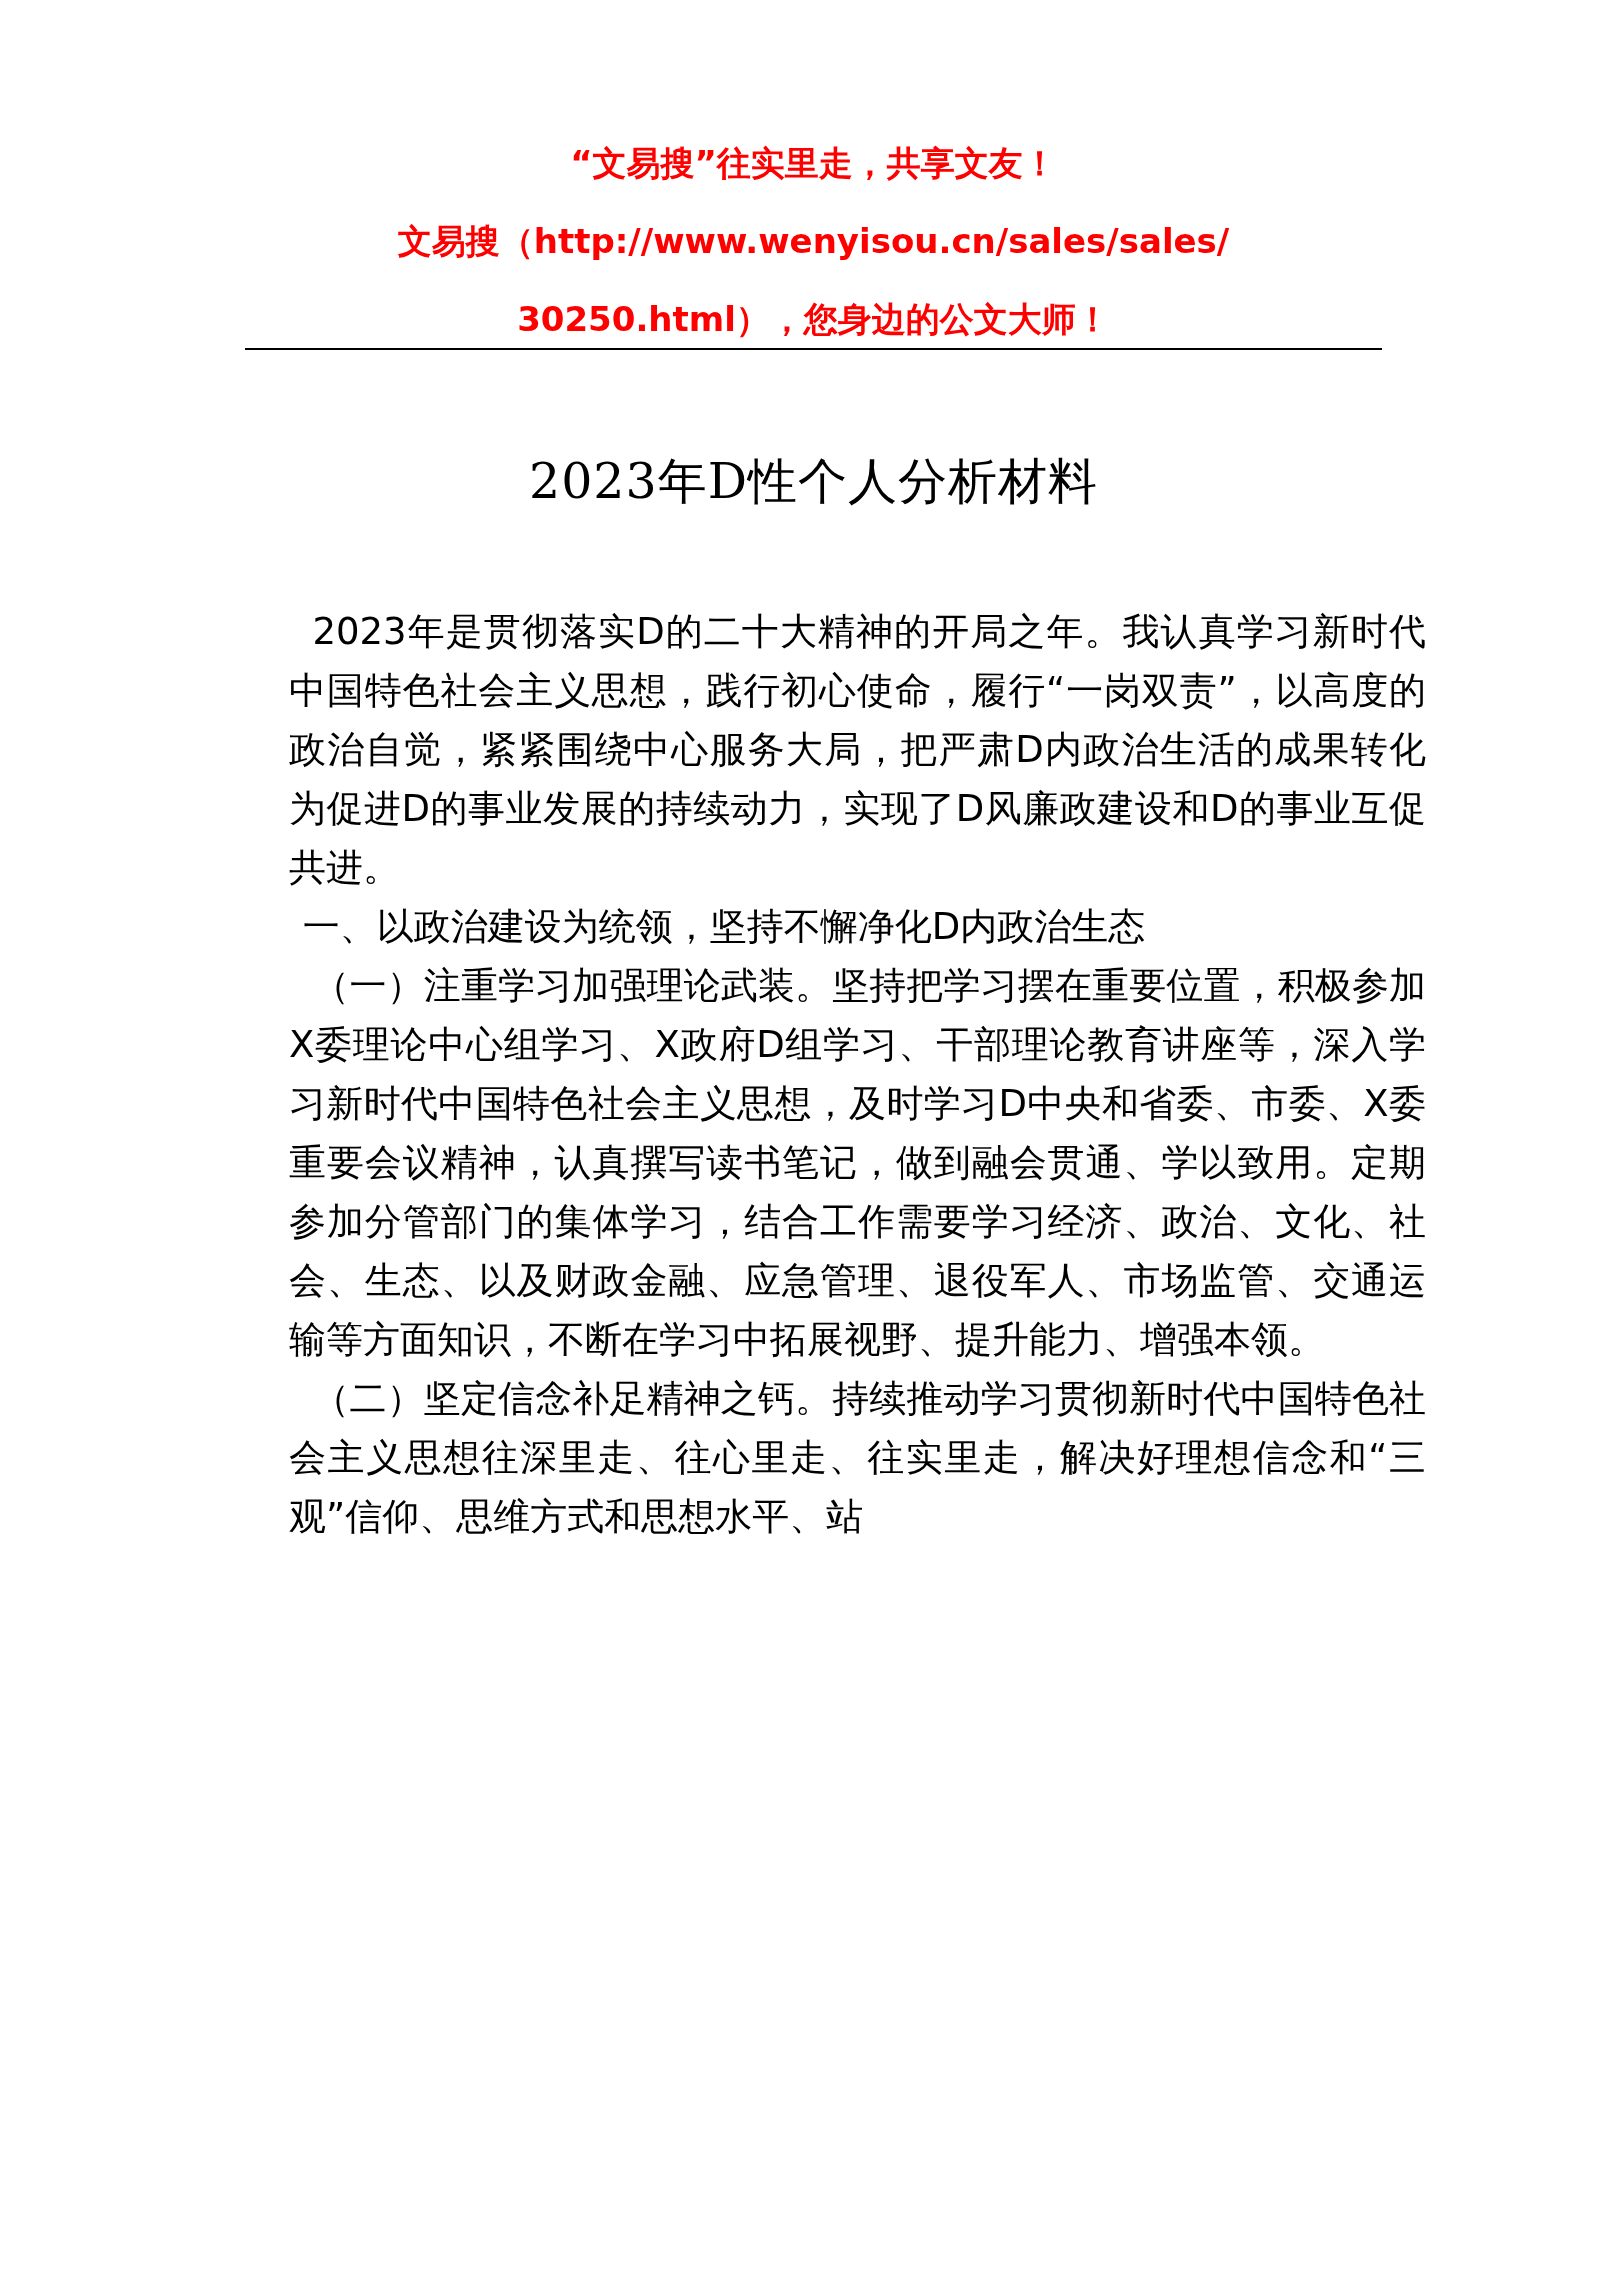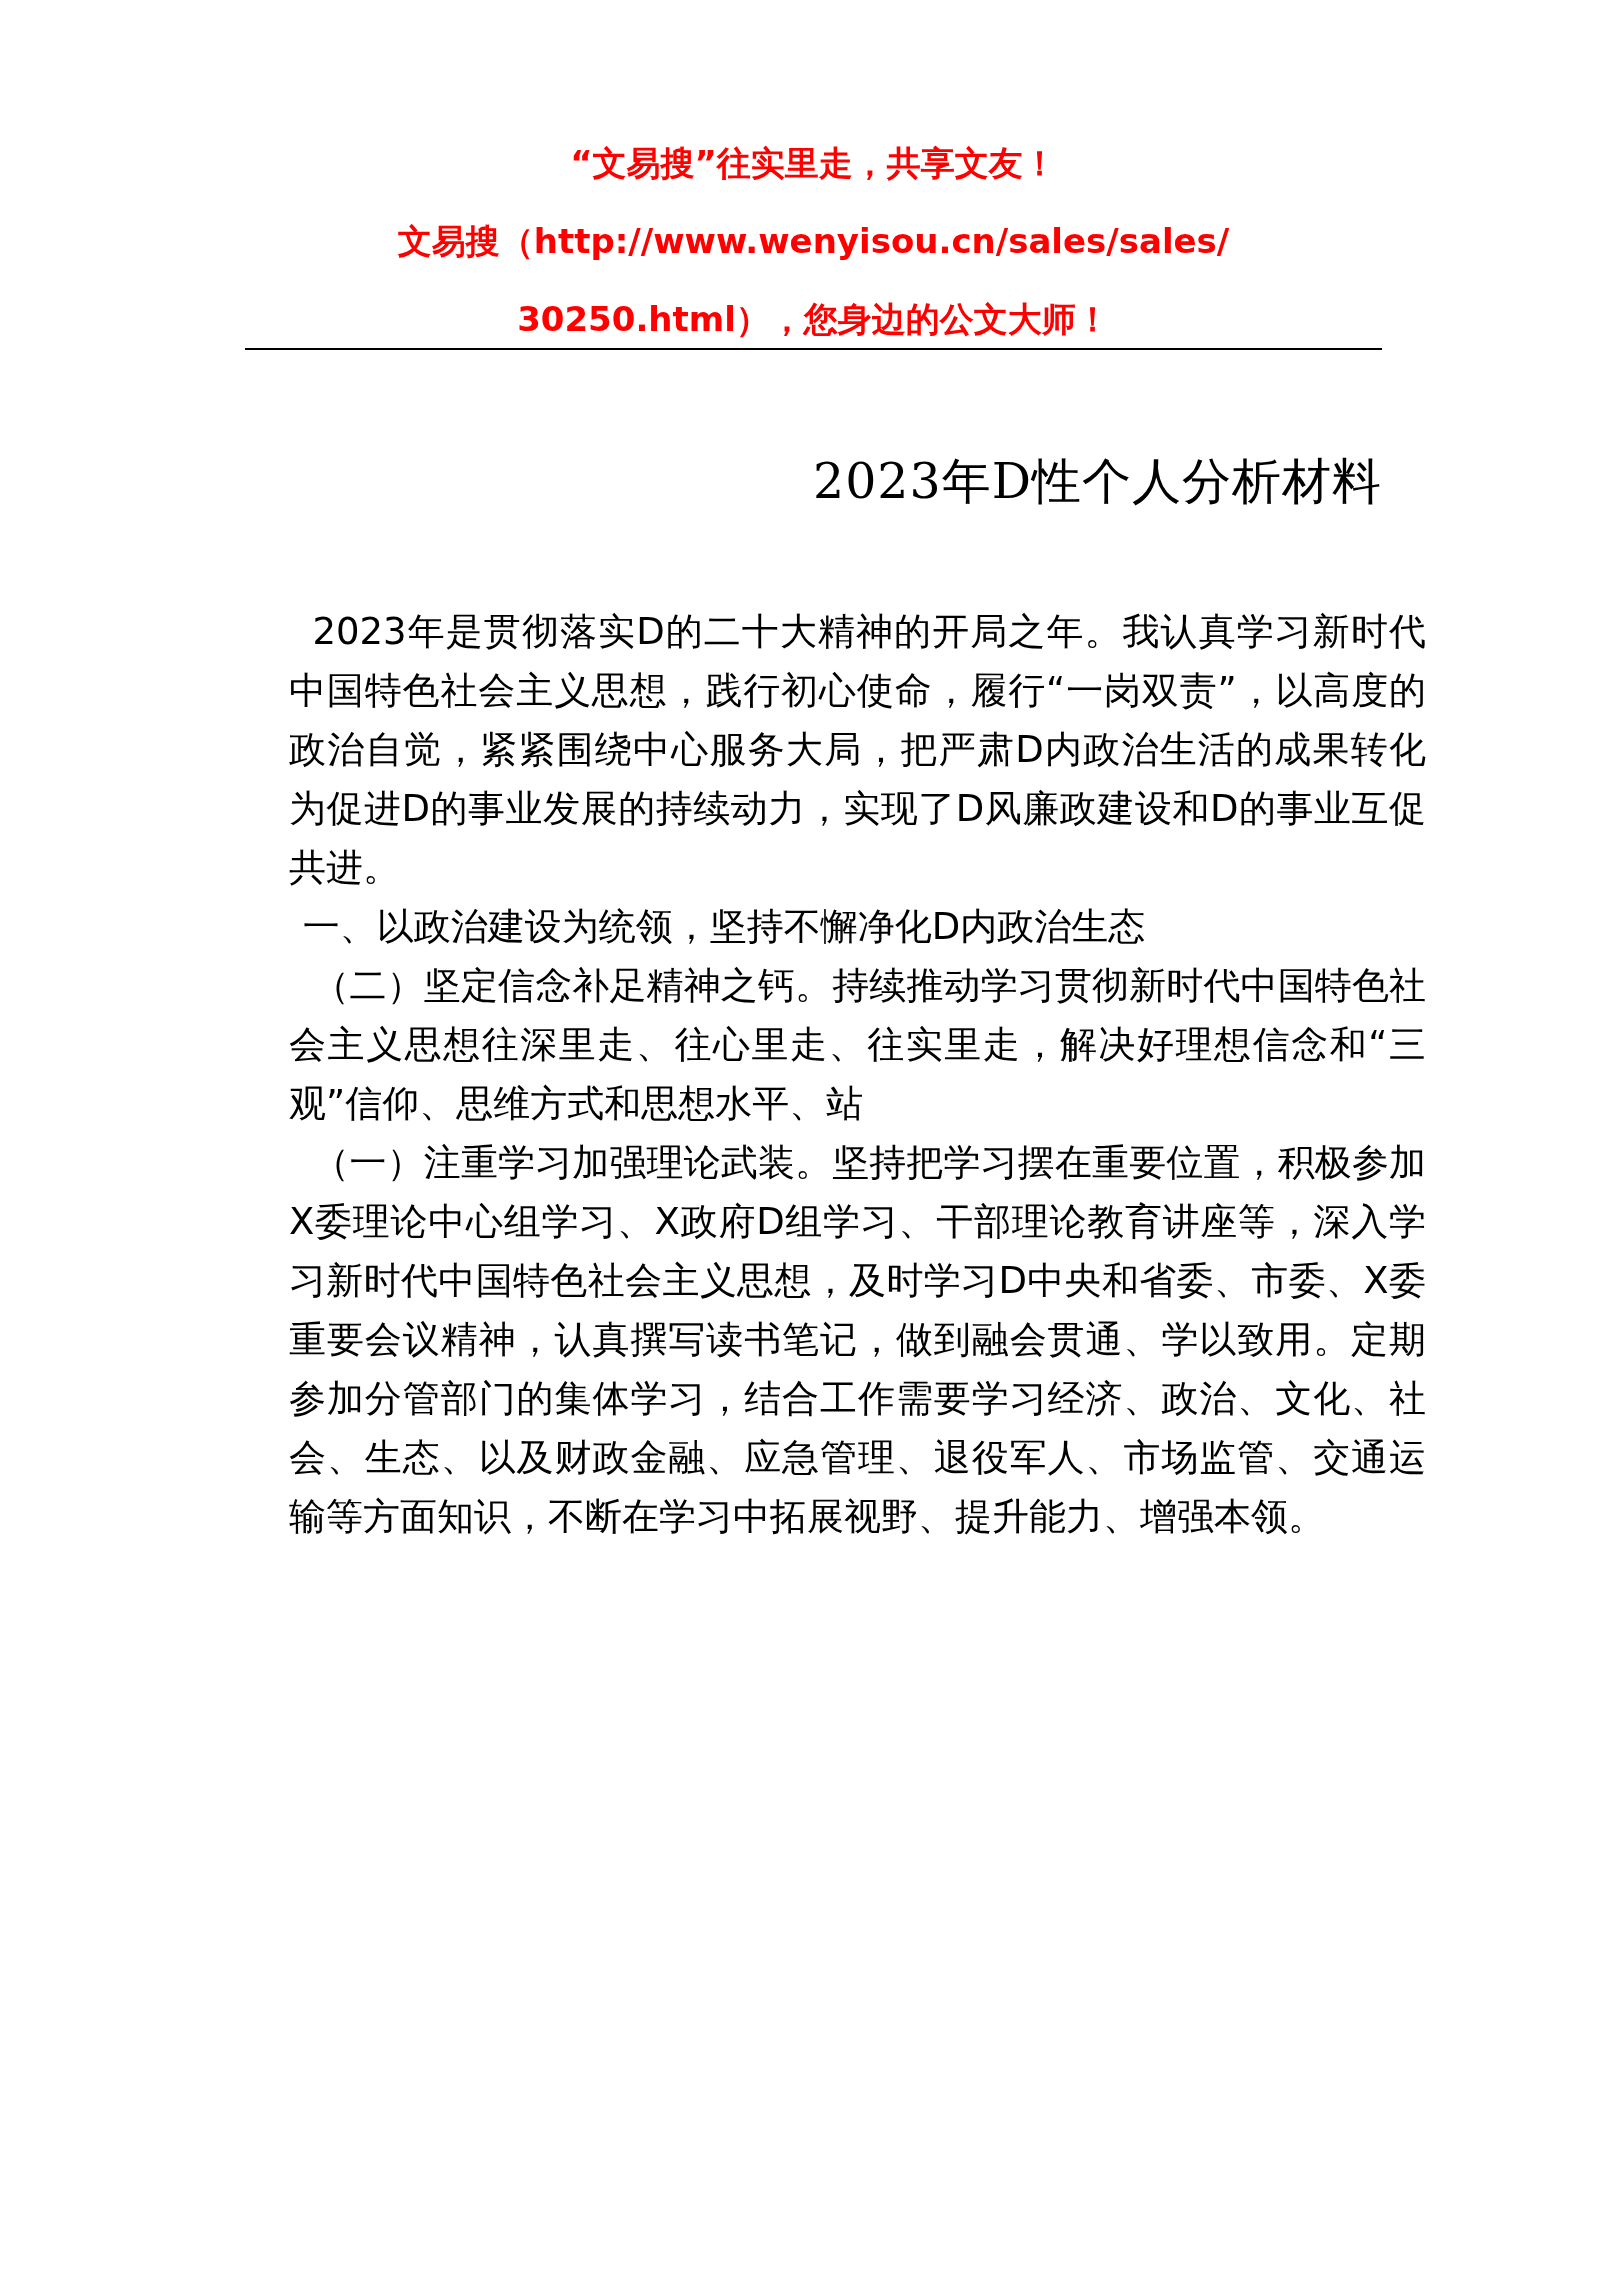--- a/index.html
+++ b/index.html
@@ -5,21 +5,21 @@
   html, body { margin: 0; padding: 0; background: #ffffff; }
   body { width: 1621px; height: 2293px; position: relative; overflow: hidden;
          font-family: "DejaVu Sans", sans-serif; color: #000; }
   .page { position: absolute; left: 245px; top: 0; width: 1137px; }
   .banner { text-align: center; color: #ff0000; font-weight: bold;
             font-family: "DejaVu Sans", sans-serif; font-size: 34px; }
   .banner .l1 { position: absolute; left: 0; width: 1137px; top: 139px; line-height: 49px; }
   .banner .l2 { position: absolute; left: 0; width: 1137px; top: 217px; line-height: 49px; }
   .banner .l3 { position: absolute; left: 0; width: 1137px; top: 295px; line-height: 49px; }
   .rule { position: absolute; left: 0; top: 348px; width: 1137px; height: 2px; background: #000; }
-  .title { position: absolute; left: 0; top: 447px; width: 1137px; text-align: right;
+  .title { position: absolute; left: 0; top: 447px; width: 1137px; text-align: center;
            font-family: "DejaVu Serif", serif; font-size: 49px; line-height: 69px; letter-spacing: 1px; }
   .body { position: absolute; left: 0; top: 602px; width: 1137px;
           font-size: 37px; line-height: 59px; text-align: justify; margin-left: 44px; }
   .body p { margin: 0; }
   .body .lead { text-indent: 23.5px; }
   .body .h1 { text-indent: 13.7px; }
   .body .p1 { text-indent: 21.6px; }
   .body .sub { text-indent: 23.5px; }
 </style>
 </head>
@@ -31,17 +31,17 @@
     <div class="l2">文易搜（http://www.wenyisou.cn/sales/sales/</div>
     <div class="l3">30250.html），您身边的公文大师！</div>
   </div>
   <div class="rule"></div>
 
   <h1 class="title" style="margin:0;font-weight:normal;">2023年D性个人分析材料</h1>
 
   <div class="body">
     <p class="lead">2023年是贯彻落实D的二十大精神的开局之年。我认真学习新时代中国特色社会主义思想，践行初心使命，履行“一岗双责”，以高度的政治自觉，紧紧围绕中心服务大局，把严肃D内政治生活的成果转化为促进D的事业发展的持续动力，实现了D风廉政建设和D的事业互促共进。</p>
     <p class="h1">一、以政治建设为统领，坚持不懈净化D内政治生态</p>
+    <p class="sub">（一）注重学习加强理论武装。坚持把学习摆在重要位置，积极参加X委理论中心组学习、X政府D组学习、干部理论教育讲座等，深入学习新时代中国特色社会主义思想，及时学习D中央和省委、市委、X委重要会议精神，认真撰写读书笔记，做到融会贯通、学以致用。定期参加分管部门的集体学习，结合工作需要学习经济、政治、文化、社会、生态、以及财政金融、应急管理、退役军人、市场监管、交通运输等方面知识，不断在学习中拓展视野、提升能力、增强本领。</p>
     <p class="sub">（二）坚定信念补足精神之钙。持续推动学习贯彻新时代中国特色社会主义思想往深里走、往心里走、往实里走，解决好理想信念和“三观”信仰、思维方式和思想水平、站</p>
-    <p class="sub">（一）注重学习加强理论武装。坚持把学习摆在重要位置，积极参加X委理论中心组学习、X政府D组学习、干部理论教育讲座等，深入学习新时代中国特色社会主义思想，及时学习D中央和省委、市委、X委重要会议精神，认真撰写读书笔记，做到融会贯通、学以致用。定期参加分管部门的集体学习，结合工作需要学习经济、政治、文化、社会、生态、以及财政金融、应急管理、退役军人、市场监管、交通运输等方面知识，不断在学习中拓展视野、提升能力、增强本领。</p>
   </div>
 </div>
 
 
 </body></html>

